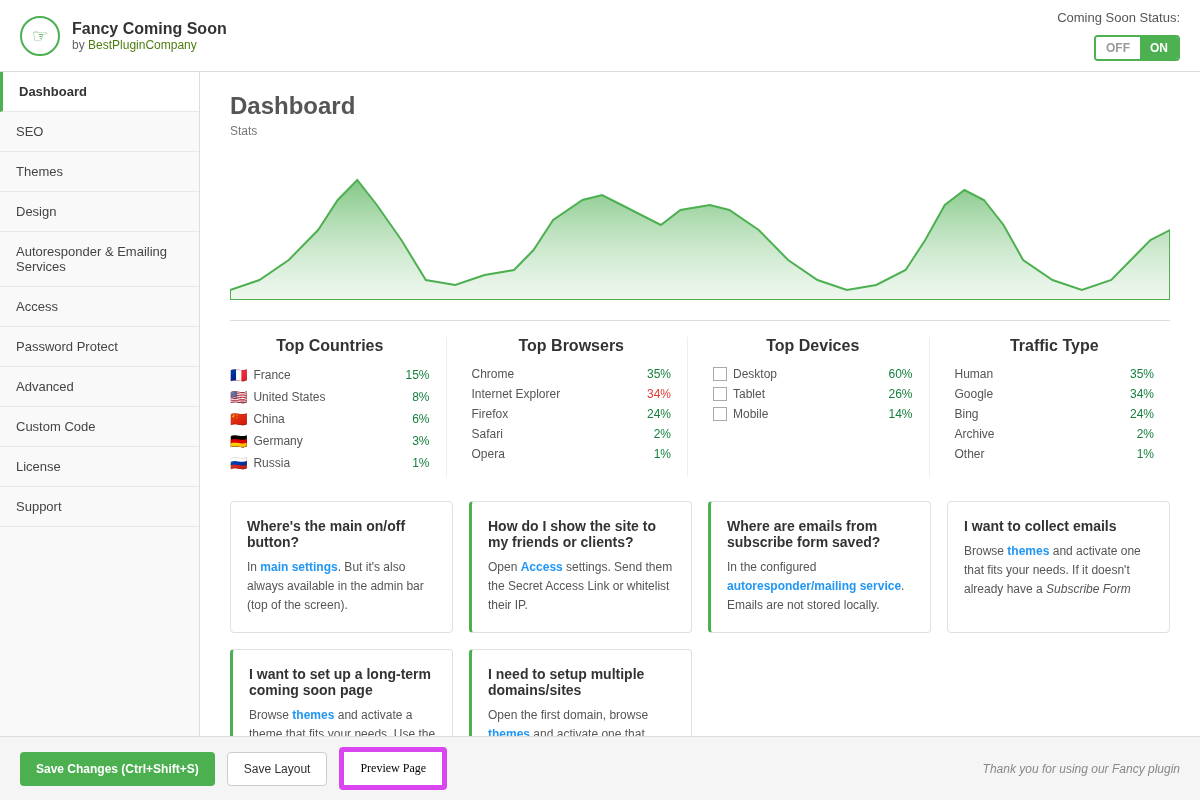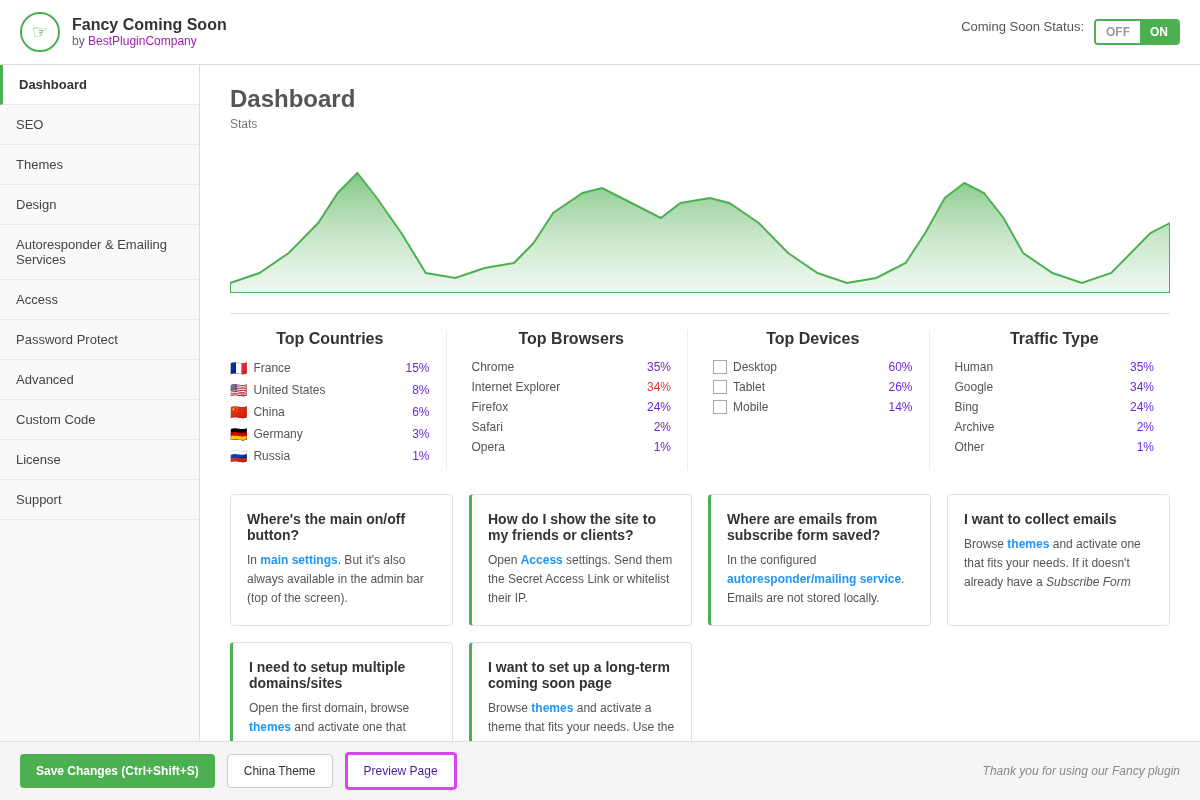--- a/index.html
+++ b/index.html
@@ -18,22 +18,22 @@
     .header-left { display: flex; align-items: center; gap: 12px; }
     .logo-icon {
       width: 40px; height: 40px;
       border: 2px solid #4CAF50;
       border-radius: 50%;
       display: flex; align-items: center; justify-content: center;
       color: #4CAF50; font-size: 18px;
     }
     .header-title { font-size: 16px; font-weight: bold; color: #333; }
     .header-subtitle { font-size: 12px; color: #666; }
-    .header-subtitle a { color: #a21caf; text-decoration: none; }
-    .header-right { display: flex; align-items: flex-start; gap: 10px; }
+    .header-subtitle a { color: #4d7c0f; text-decoration: none; }
+    .header-right { display: flex; align-items: flex-end; gap: 10px; flex-direction: column; }
     .coming-soon-label { font-size: 13px; color: #555; }
     .toggle-btn { display: flex; border: 2px solid #4CAF50; border-radius: 4px; overflow: hidden; font-size: 12px; font-weight: bold; }
     .toggle-off { padding: 4px 10px; background: #fff; color: #999; cursor: pointer; }
     .toggle-on { padding: 4px 10px; background: #4CAF50; color: #fff; cursor: pointer; }
 
     
     .main { display: flex; flex: 1; overflow: hidden; }
 
     
     .sidebar {
@@ -85,21 +85,21 @@
     .stats-col {
       flex: 1;
       padding: 0 16px;
       border-right: 1px solid #eee;
     }
     .stats-col:first-child { padding-left: 0; }
     .stats-col:last-child { border-right: none; }
     .stats-col-title { font-size: 16px; font-weight: bold; text-align: center; margin-bottom: 12px; color: #333; }
     .stat-row { display: flex; align-items: center; justify-content: space-between; margin-bottom: 6px; font-size: 12px; }
     .stat-label { display: flex; align-items: center; gap: 6px; color: #555; }
-    .stat-pct { color: #6d28d9; }
+    .stat-pct { color: #15803d; }
     .stat-pct.highlight { color: #E53935; }
     .flag { font-size: 14px; }
     .device-icon { width: 14px; height: 14px; border: 1px solid #aaa; display: inline-block; background: #fff; vertical-align: middle; }
 
     
     .cards-grid {
       display: grid;
       grid-template-columns: 1fr 1fr 1fr 1fr;
       gap: 16px;
       margin-bottom: 16px;
@@ -142,26 +142,27 @@
       background: #fff;
       color: #333;
       border: 1px solid #ccc;
       padding: 9px 16px;
       border-radius: 4px;
       font-size: 12px;
       cursor: pointer;
     }
     .btn-preview {
       background: #fff;
-      color: #4c1d95;
-      border: 3px solid #d946ef;
+      color: #000000;
+      border: 5px solid #d946ef;
       padding: 9px 16px;
       border-radius: 4px;
       font-size: 12px;
       cursor: pointer;
+      font-family: Liberation Serif, serif;
     }
     .footer-right { font-size: 12px; color: #888; font-style: italic; }
   </style>
 </head>
 <body>
 
 <div class="header">
   <div class="header-left">
     <div class="logo-icon">☞</div>
     <div>
@@ -328,37 +329,37 @@
       </div>
 
       <div class="card">
         <div class="card-title">I want to collect emails</div>
         <div class="card-text">
           Browse <a href="#">themes</a> and activate one that fits your needs. If it doesn't already have a <em>Subscribe Form</em>
         </div>
       </div>
 
       <div class="card green-border">
+        <div class="card-title">I want to set up a long-term coming soon page</div>
+        <div class="card-text">
+          Browse <a href="#">themes</a> and activate a theme that fits your needs. Use the Layout manager to add/remo...
+        </div>
+      </div>
+
+      <div class="card green-border">
         <div class="card-title">I need to setup multiple domains/sites</div>
         <div class="card-text">
           Open the first domain, browse <a href="#">themes</a> and activate one that (mostly) fits all domains. Adjust
-        </div>
-      </div>
-
-      <div class="card green-border">
-        <div class="card-title">I want to set up a long-term coming soon page</div>
-        <div class="card-text">
-          Browse <a href="#">themes</a> and activate a theme that fits your needs. Use the Layout manager to add/remo...
         </div>
       </div>
     </div>
 
   </div>
 </div>
 
 <div class="footer">
   <div class="footer-left">
     <button class="btn-save-changes">Save Changes (Ctrl+Shift+S)</button>
-    <button class="btn-save-theme">China Theme</button>
+    <button class="btn-save-theme">Save Layout</button>
     <button class="btn-preview">Preview Page</button>
   </div>
   <div class="footer-right">Thank you for using our Fancy plugin</div>
 </div>
 
 </body></html>

